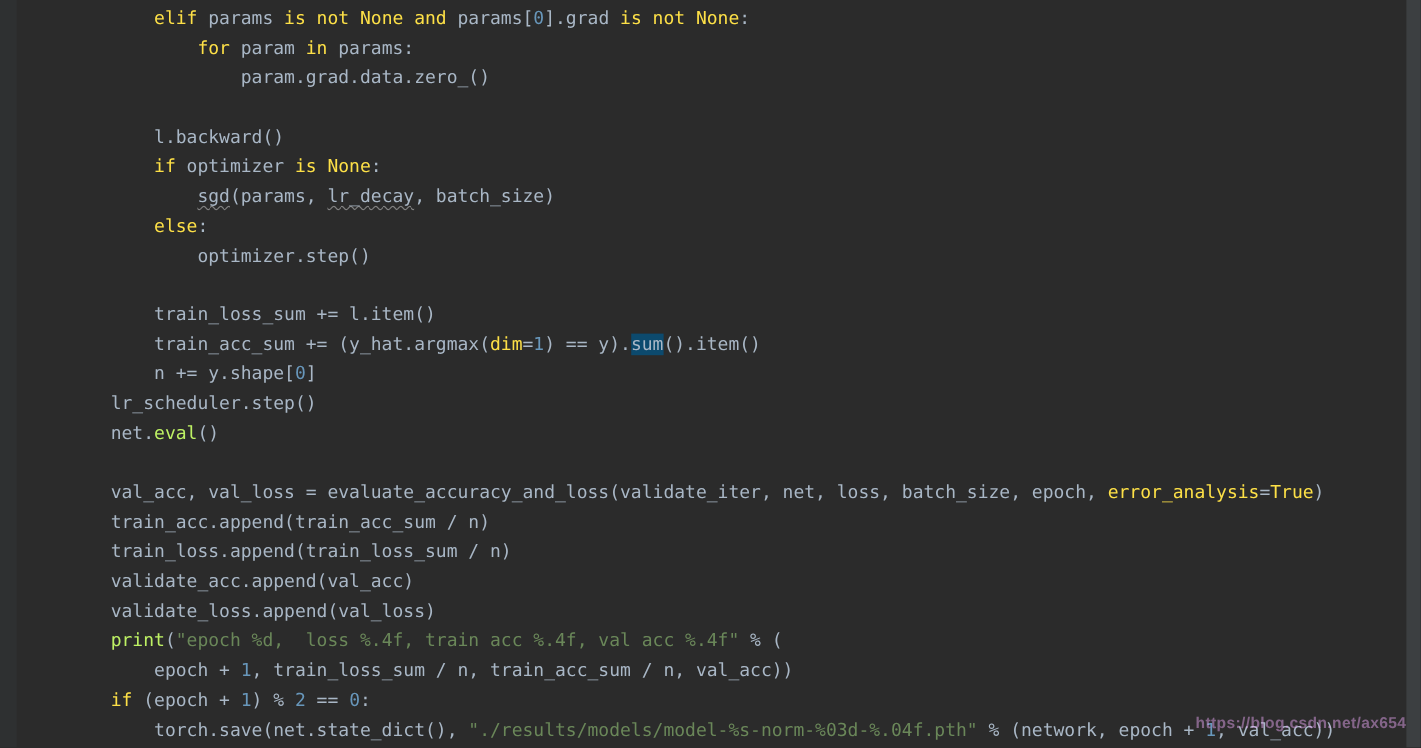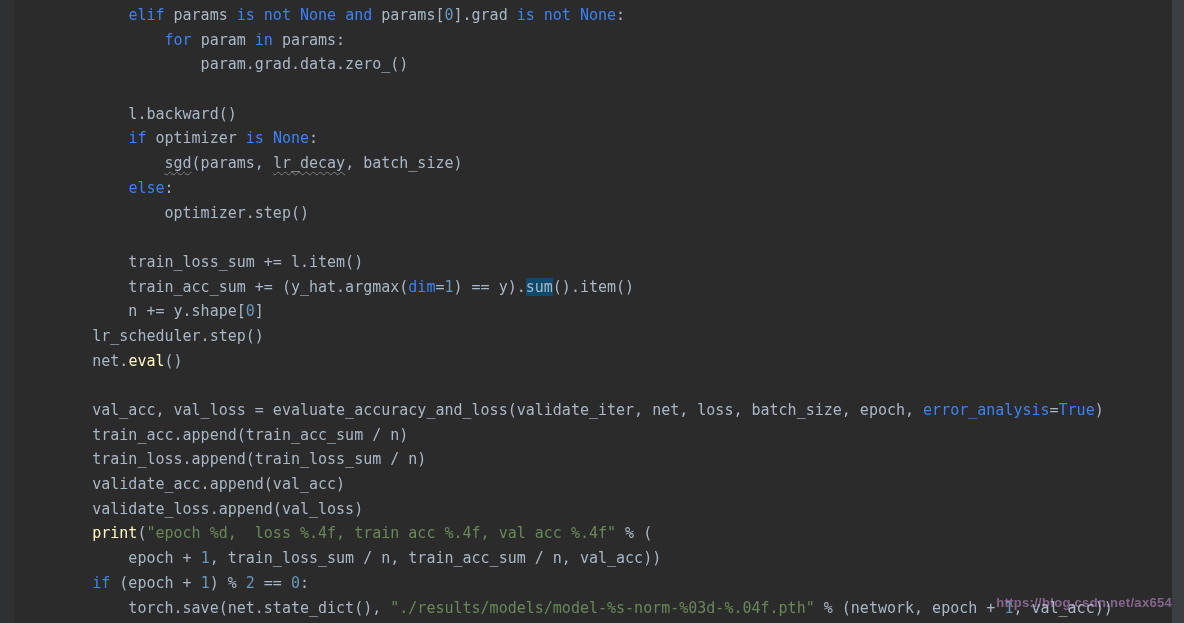--- a/index.html
+++ b/index.html
@@ -31,22 +31,22 @@
   }
   .code {
     flex: 1;
     padding-top: 3px;
     padding-left: 6px;
     white-space: pre;
     tab-size: 4;
     position: relative;
   }
   .line { height: 24.7px; }
-  .kw { color: #3b82f6; }
-  .fn { color: #fef9c3; }
+  .kw { color: #fde047; }
+  .fn { color: #bef264; }
   .num { color: #6897bb; }
   .str { color: #6a8759; }
   .hl { background: #0c4a6e; }
   .ul { text-decoration: underline wavy #808080 1px; text-underline-offset: 3px; }
   .watermark {
     position: absolute;
     right: 12px;
     bottom: 8px;
     color: #f0abfc;
     font-size: 13px;

